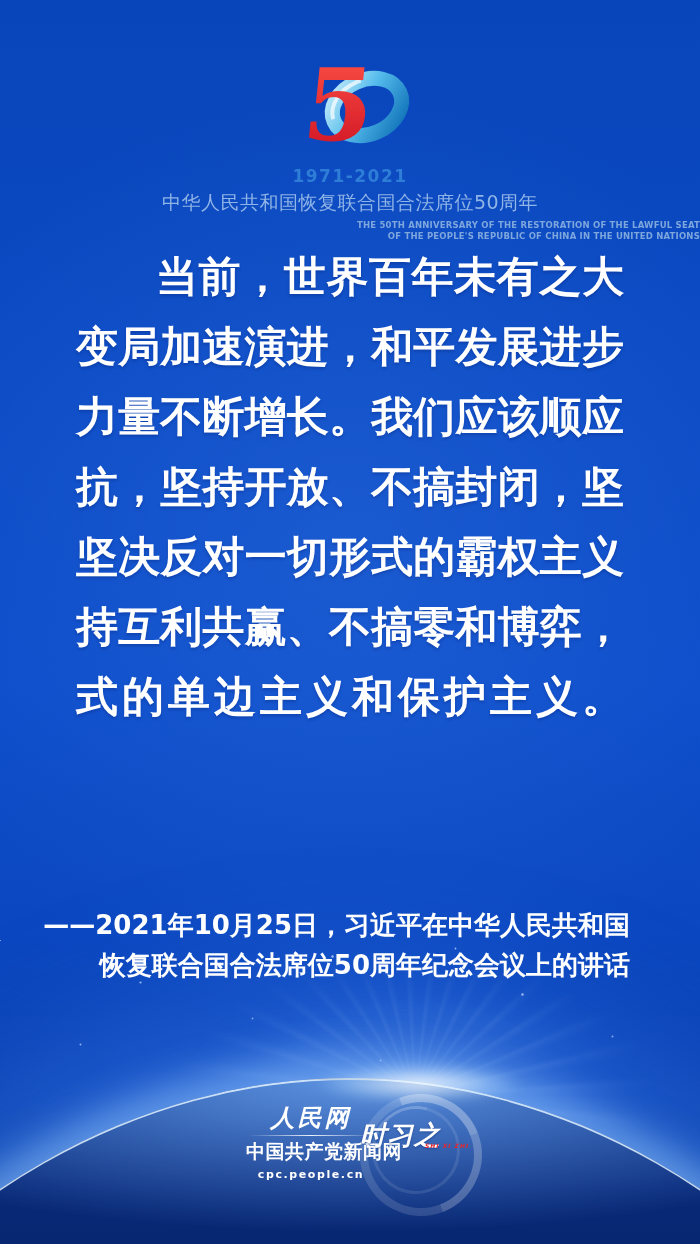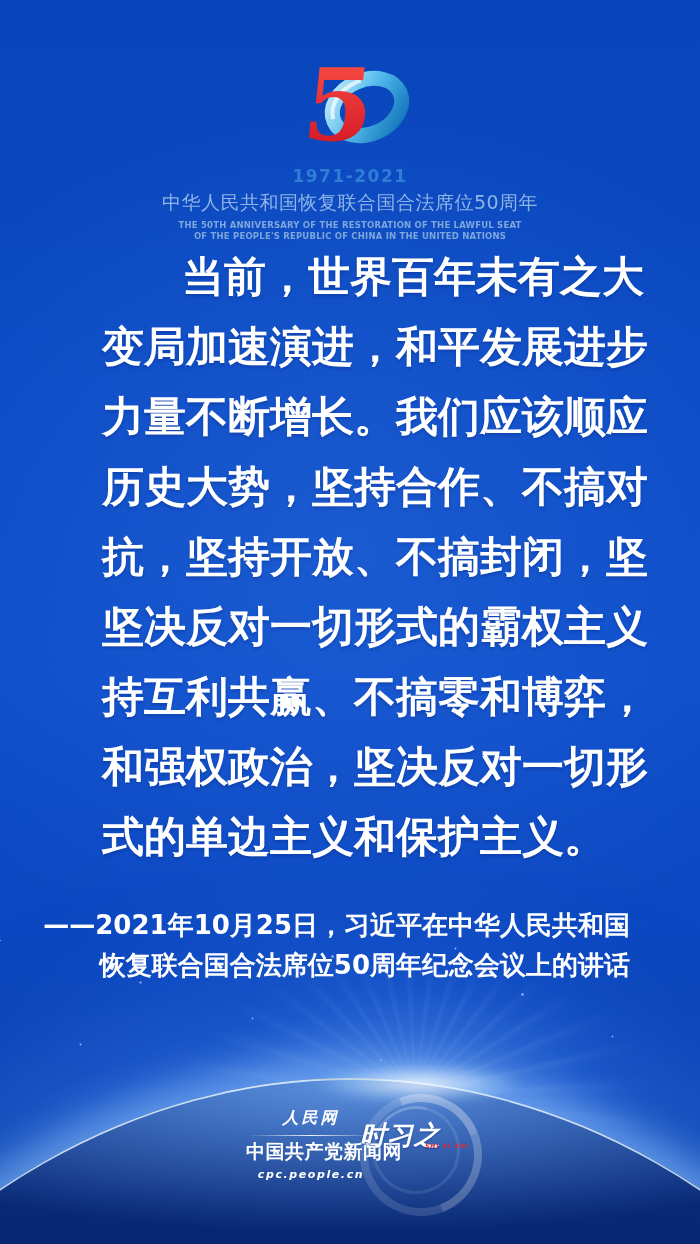--- a/index.html
+++ b/index.html
@@ -31,37 +31,37 @@
     box-shadow:0 -16px 36px 4px rgba(150,200,255,.55), 0 -60px 130px 30px rgba(70,140,255,.40); }
   .horizon-flare { position:absolute; left:285px; top:1060px; width:270px; height:48px;
     background:radial-gradient(closest-side, rgba(255,255,255,.85), rgba(190,225,255,.35) 55%, transparent 78%);
     filter:blur(6px); }
 
   
   .header { position:absolute; top:50px; left:0; width:700px; text-align:center; color:#fff; }
   .logo50 { display:block; margin:0 auto; }
   .years { margin-top:16px; font-size:17px; font-weight:700; color:#2e7ed8; letter-spacing:1.5px; }
   .title-cn { margin-top:4px; font-size:19px; font-weight:400; color:#8fb4e6; letter-spacing:.5px; }
-  .title-en { margin-top:4px; font-size:8.5px; font-weight:700; color:#7ea7dd; letter-spacing:.2px; line-height:10.5px; }
+  .title-en { margin-top:4px; font-size:8.5px; font-weight:700; color:#7ea7dd; letter-spacing:.2px; line-height:10.5px;text-align:right; }
 
   
-  .quote { position:absolute; top:242px; left:0; width:700px; padding:0 102px; box-sizing:border-box;
+  .quote { position:absolute; top:242px; left:0; width:700px; padding:0 76px; box-sizing:border-box;
     color:#fff; font-weight:700; font-size:42px; text-shadow:0 2px 3px rgba(0,20,90,.25); }
   .quote-line { height:70px; line-height:70px; text-align:justify; text-align-last:justify; text-justify:inter-character; white-space:nowrap; }
   .quote-line.indent { text-indent:80px; }
 
   .attribution { position:absolute; top:905px; left:0; width:700px; padding-right:70px; box-sizing:border-box;
     text-align:right; color:#fff; font-weight:700; font-size:26px; line-height:40px; }
 
   
   .pd-logo { position:absolute; left:246px; top:1103px; width:130px; text-align:center; color:#fff; }
-  .pd-name { font-size:16px; font-weight:700; font-style:italic; letter-spacing:3px; line-height:30px; }
+  .pd-name { font-size:24px; font-weight:700; font-style:italic; letter-spacing:3px; line-height:30px; }
   .pd-divider { height:1px; margin:2px 2px 3px; background:linear-gradient(90deg, rgba(255,255,255,0), rgba(255,255,255,.9), rgba(255,255,255,0)); }
   .pd-site { font-size:19px; font-weight:700; letter-spacing:.5px; white-space:nowrap; }
-  .pd-url { margin-top:3px; font-size:11px; font-weight:700; letter-spacing:1.6px;font-style:italic; }
+  .pd-url { margin-top:3px; font-size:11px; font-weight:700; letter-spacing:1.6px; }
 
   .sxz { position:absolute; left:356px; top:1090px; width:130px; height:120px; color:#fff; }
   .brush-ring { position:absolute; left:4px; top:4px; width:106px; height:106px; border-radius:50%;
     border:8px solid rgba(255,255,255,.14); border-top-color:rgba(255,255,255,.32); border-right-color:rgba(255,255,255,.24);
     transform:rotate(24deg); }
   .brush-ring-inner { position:absolute; left:16px; top:16px; width:82px; height:82px; border-radius:50%;
     border:3px solid rgba(255,255,255,.10); border-top-color:rgba(255,255,255,.22); transform:rotate(-30deg); }
   .sxz-text { position:absolute; left:4px; top:28px; font-size:26px; font-weight:700; font-style:italic;
     letter-spacing:1px; text-shadow:0 1px 2px rgba(0,40,120,.5); white-space:nowrap; }
   .sxz-sub { position:absolute; left:69px; top:52px; font-size:6px; font-weight:700; font-style:italic;
@@ -104,25 +104,23 @@
     <div class="title-en">
       <div>THE 50TH ANNIVERSARY OF THE RESTORATION OF THE LAWFUL SEAT</div>
       <div>OF THE PEOPLE'S REPUBLIC OF CHINA IN THE UNITED NATIONS</div>
     </div>
   </div>
 
   <div class="quote">
     <div class="quote-line indent">当前，世界百年未有之大</div>
     <div class="quote-line">变局加速演进，和平发展进步</div>
     <div class="quote-line">力量不断增长。我们应该顺应</div>
-    <div class="quote-line">历史大势，坚持合作、不搞对</div>
     <div class="quote-line">抗，坚持开放、不搞封闭，坚</div>
     <div class="quote-line">坚决反对一切形式的霸权主义</div>
     <div class="quote-line">持互利共赢、不搞零和博弈，</div>
-    <div class="quote-line">和强权政治，坚决反对一切形</div>
     <div class="quote-line">式的单边主义和保护主义。</div>
   </div>
 
   <div class="attribution">
     <div>——2021年10月25日，习近平在中华人民共和国</div>
     <div>恢复联合国合法席位50周年纪念会议上的讲话</div>
   </div>
 
   <div class="pd-logo">
     <div class="pd-name">人民网</div>

